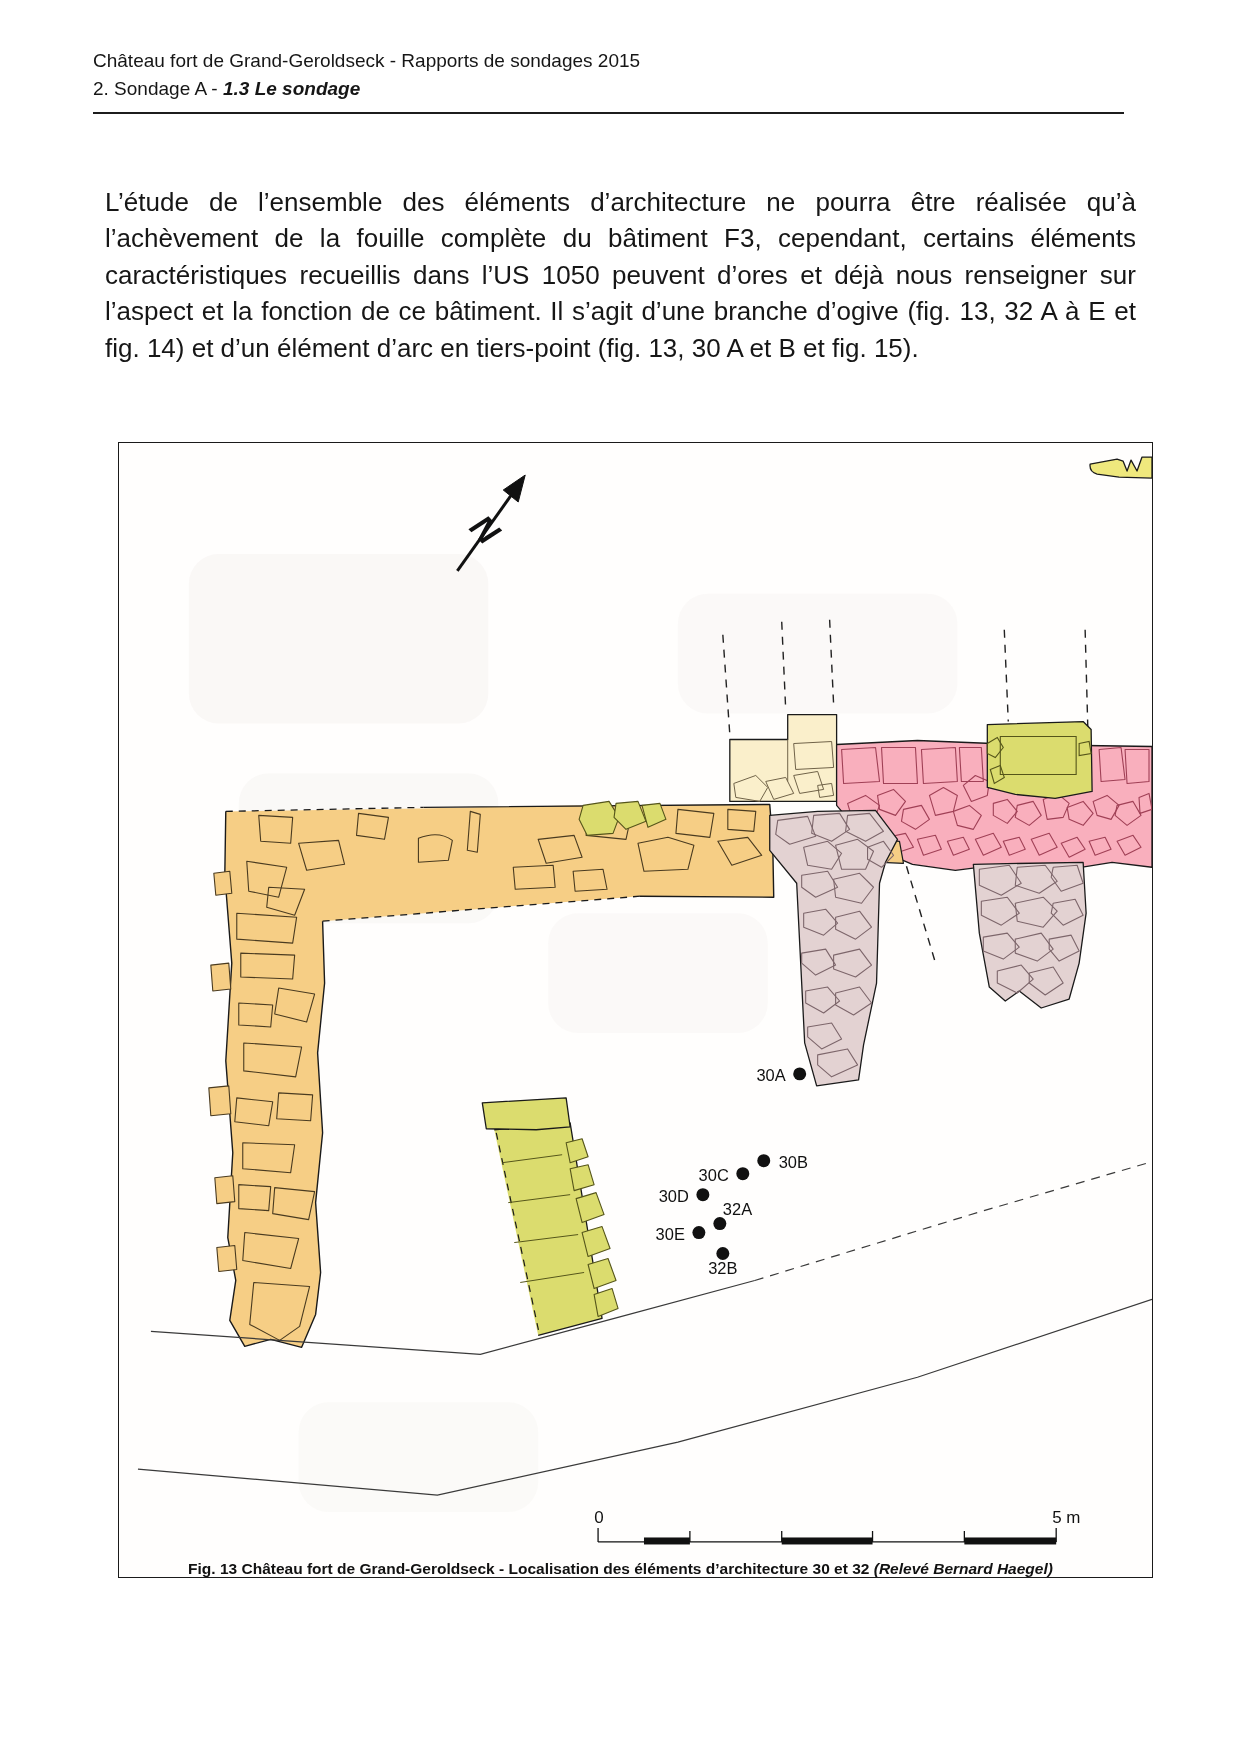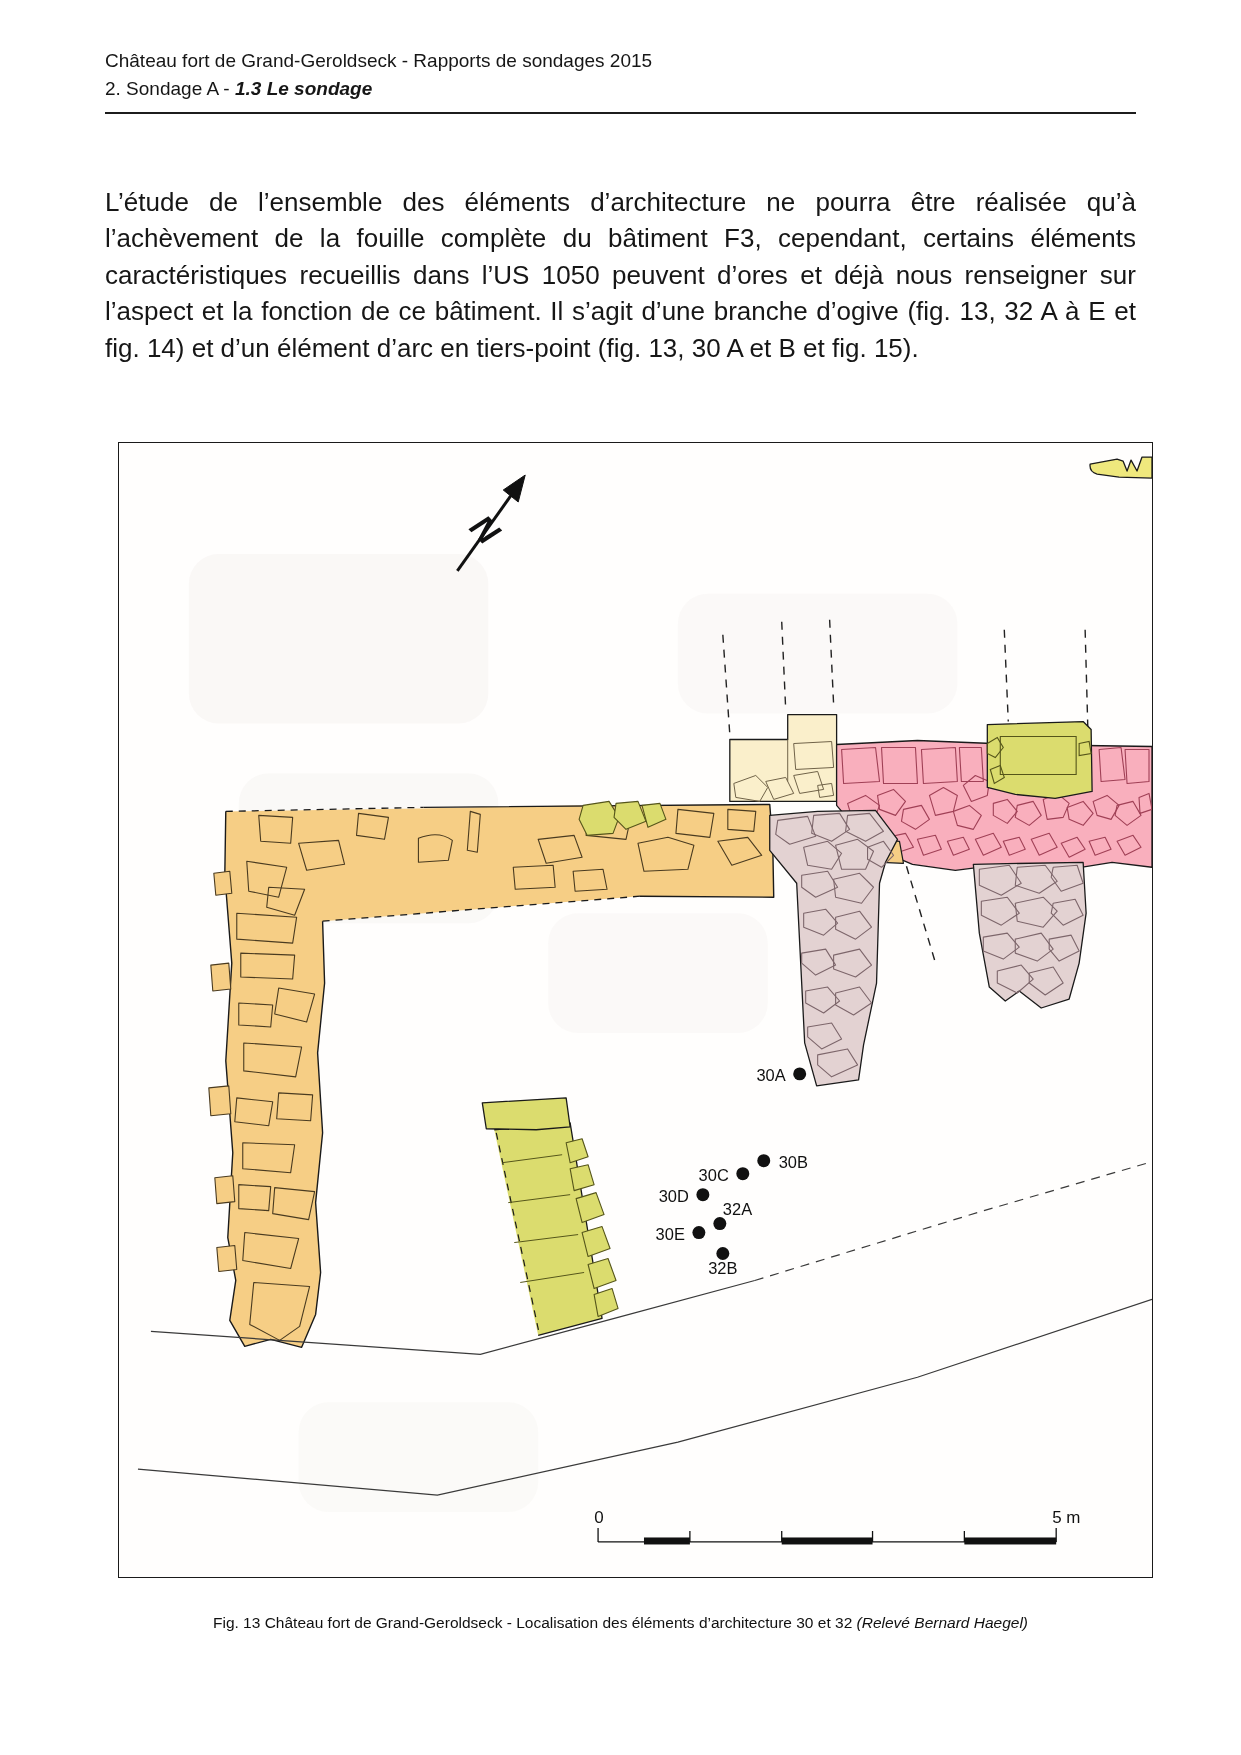--- a/index.html
+++ b/index.html
@@ -1,37 +1,37 @@
 <!DOCTYPE html>
 <html><head>
 <meta charset="utf-8">
 <style>
   html,body{margin:0;padding:0;background:#ffffff;}
   .page{
     position:relative;width:1241px;height:1755px;background:#ffffff;
     font-family:"Liberation Sans", sans-serif;color:#161616;overflow:hidden;
   }
   .header{
-    position:absolute;left:105px;top:47px;width:1031px;
+    position:absolute;left:93px;top:47px;width:1031px;
     font-size:19px;line-height:28px;
     border-bottom:2px solid #1c1c1c;padding-bottom:9px;
   }
   .header .l2 em{font-style:italic;font-weight:bold;}
   .body-par{
     position:absolute;left:105px;top:184px;width:1031px;
     font-size:26px;line-height:36.4px;text-align:justify;
   }
   .figure-wrap{
     position:absolute;left:118px;top:442px;width:1035px;height:1136px;
     border:1.5px solid #1a1a1a;box-sizing:border-box;background:#fffefd;
   }
   .figure-wrap svg{display:block;width:100%;height:100%;}
   .caption{
-    position:absolute;left:0;top:1614px;width:1241px;text-align:center;
-    font-size:15.5px;color:#111;
+    position:absolute;left:0;top:1560px;width:1241px;text-align:center;
+    font-size:15.5px;color:#111;font-weight:bold;
   }
   .caption .credit{font-style:italic;}
   text{font-family:"Liberation Sans", sans-serif;}
 </style>
 </head>
 <body>
 
 <div class="page">
 
   <div class="header">

